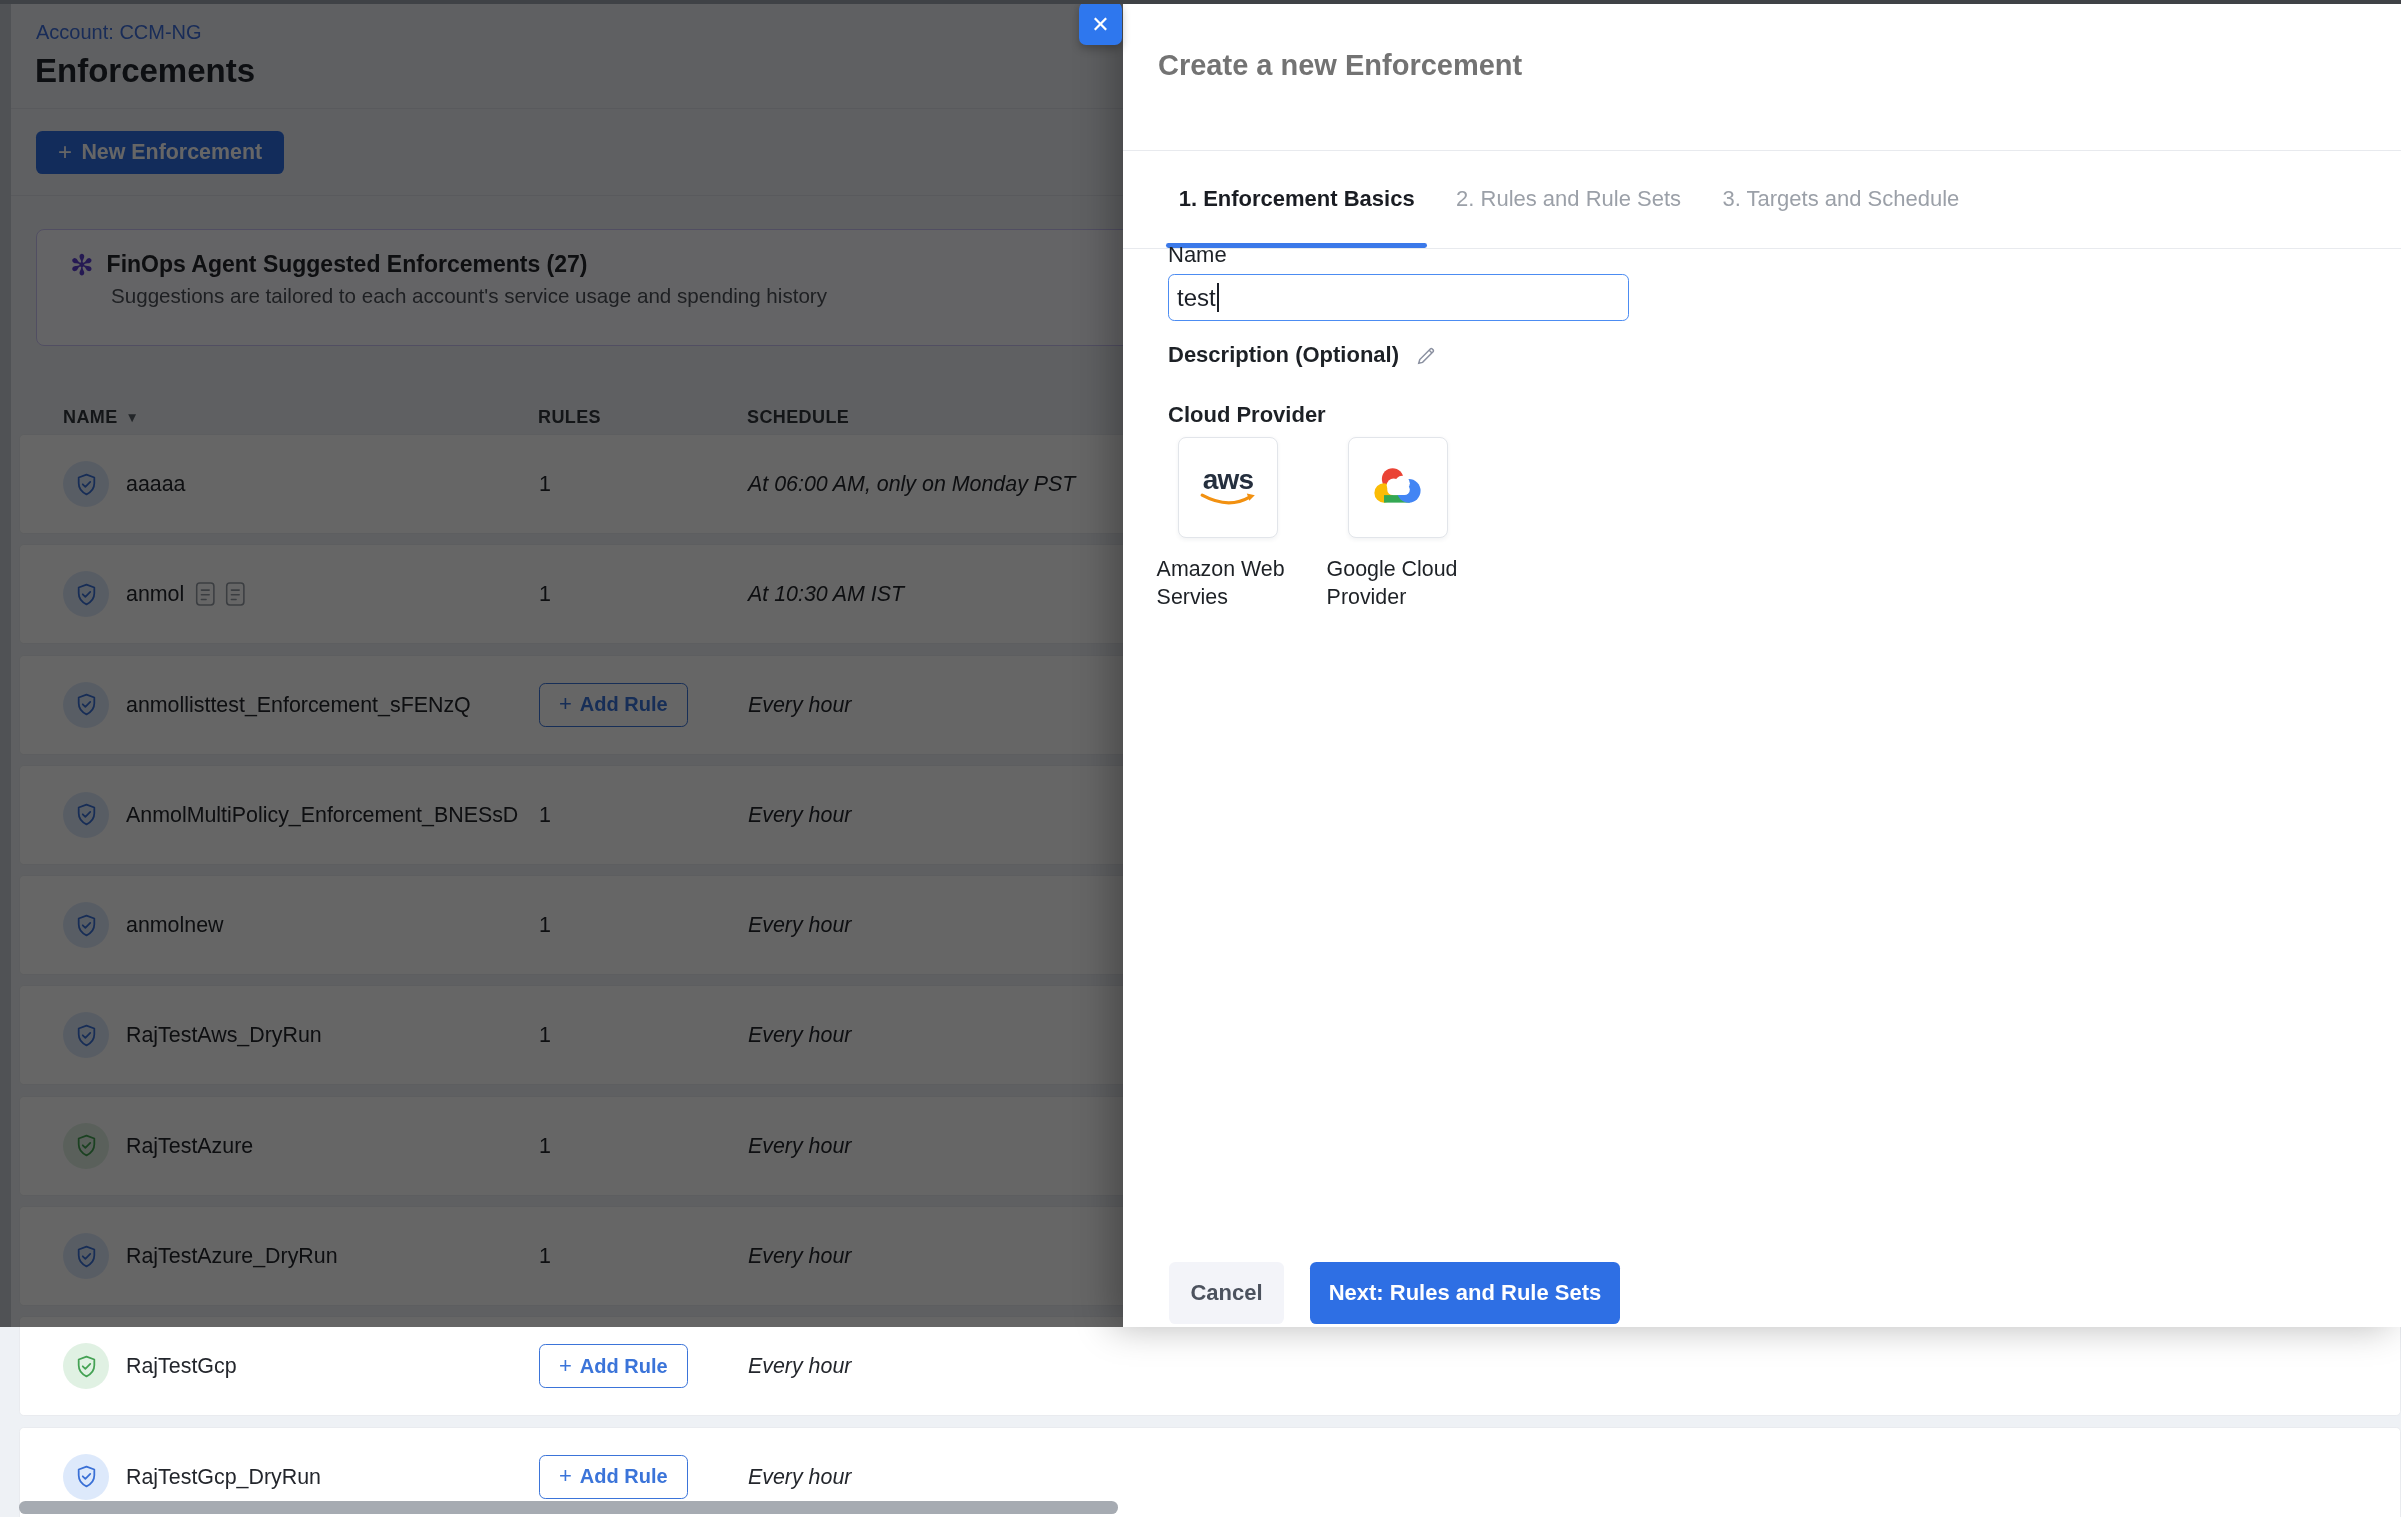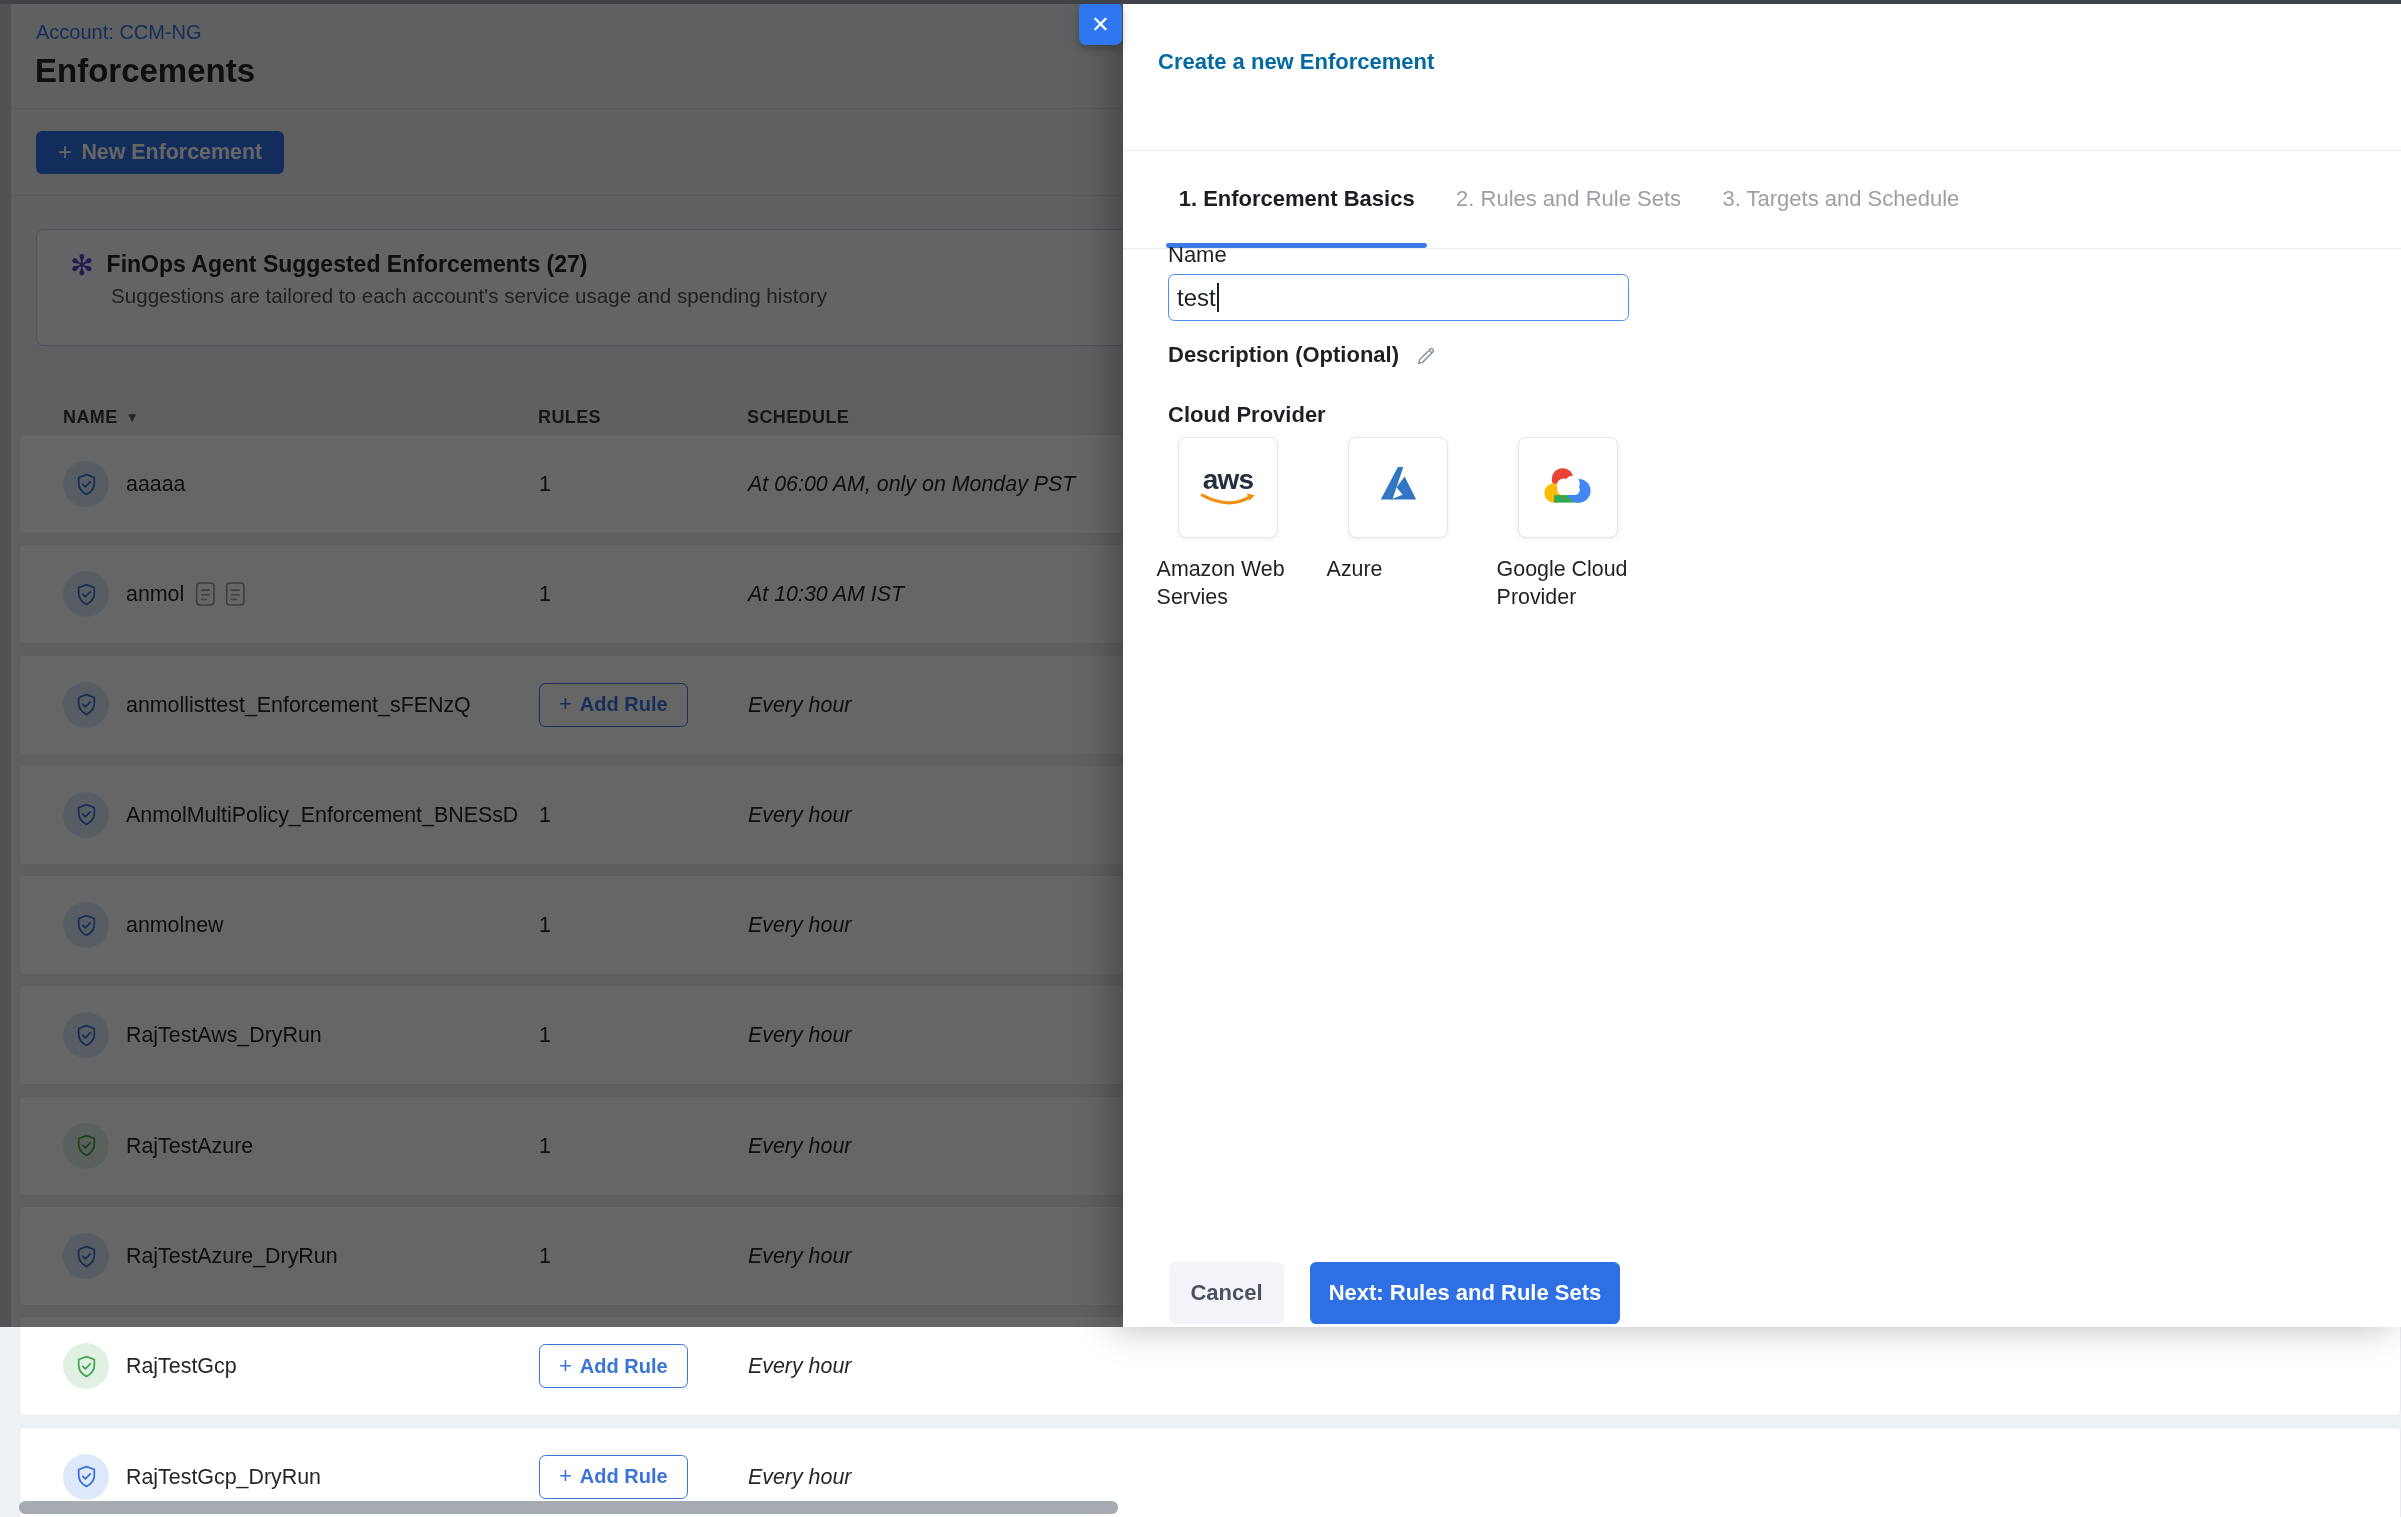--- a/index.html
+++ b/index.html
@@ -55,21 +55,21 @@
 
   
   .overlay{position:absolute;inset:0;background:rgba(0,0,0,0.60);z-index:10;}
 
   
   .drawer{position:absolute;left:1123px;top:0;right:0;bottom:0;background:#fff;z-index:20;
           box-shadow:-11px 0 35px rgba(0,0,0,0.28);}
   .btn-close{position:absolute;left:-44px;top:2.4px;width:43px;height:43px;background:#2e77ee;border:none;
              border-radius:7.1px;color:#fff;font-size:22px;line-height:43px;text-align:center;cursor:pointer;
              box-shadow:0 3.2px 8px rgba(0,0,0,0.25);font-family:inherit;}
-  .drawer-title{position:absolute;left:35px;top:49px;font-size:22px;font-weight:700;color:#0369a1;}
+  .drawer-title{position:absolute;left:35px;top:49px;font-size:29px;font-weight:700;color:#737373;}
   .drawer-hdiv{position:absolute;left:0;right:0;top:150px;border-top:1.6px solid #e8eaee;}
   .tabs-div{position:absolute;left:0;right:0;top:248px;border-top:1.6px solid #e8eaee;}
   .tabs{position:absolute;left:43px;top:150px;height:98px;display:flex;gap:16px;align-items:center;}
   .tab{position:relative;height:100%;display:flex;align-items:center;padding:0 12.7px;font-size:22px;
        color:#9ba0a8;cursor:pointer;white-space:nowrap;}
   .tab.active{color:#1a1d23;font-weight:700;}
   .tab.active::after{content:"";position:absolute;left:0;right:0;bottom:0;height:4.7px;background:#3b79e9;border-radius:2.4px;}
 
   .form-label{position:absolute;left:45px;font-size:22px;color:#1d2126;}
   .lbl-name{top:242px;font-weight:500;}
@@ -373,31 +373,20 @@
             <svg viewBox="0 0 74 20">
                 <path d="M4 4 Q 37 22 64 6" fill="none" stroke="#f29111" stroke-width="4" stroke-linecap="round"></path>
                 <path d="M60 2 L70 4 L63 11 Z" fill="#f29111"></path>
               </svg>
           </div>
         </div>
         <div class="plabel">Amazon Web Servies</div>
       </div>
       <div class="provider">
         <div class="pcard">
-          <span class="azure-logo">
-            <svg viewBox="0 0 36 32">
-                <path d="M17.5 2 L21.5 2 L13.5 26 L5 26 Z" fill="#3276c3"></path>
-                <path d="M22.5 9 L31 26 L12 26 L21 22.5 L16.5 17 Z" fill="#3276c3"></path>
-              </svg>
-          </span>
-        </div>
-        <div class="plabel">Azure</div>
-      </div>
-      <div class="provider">
-        <div class="pcard">
           <span class="gcp-logo">
             <svg viewBox="0 0 48 40">
               <circle cx="19" cy="13" r="10" fill="#ea4335"></circle>
               <circle cx="11" cy="26" r="9" fill="#fbbc05"></circle>
               <rect x="11" y="28" width="24" height="7" fill="#34a853"></rect>
               <circle cx="34" cy="24" r="11" fill="#4285f4"></circle>
               <circle cx="20" cy="19" r="6.5" fill="#fff"></circle>
               <circle cx="28" cy="17" r="7" fill="#fff"></circle>
               <rect x="14" y="18" width="21" height="10" rx="5" fill="#fff"></rect>
             </svg>

